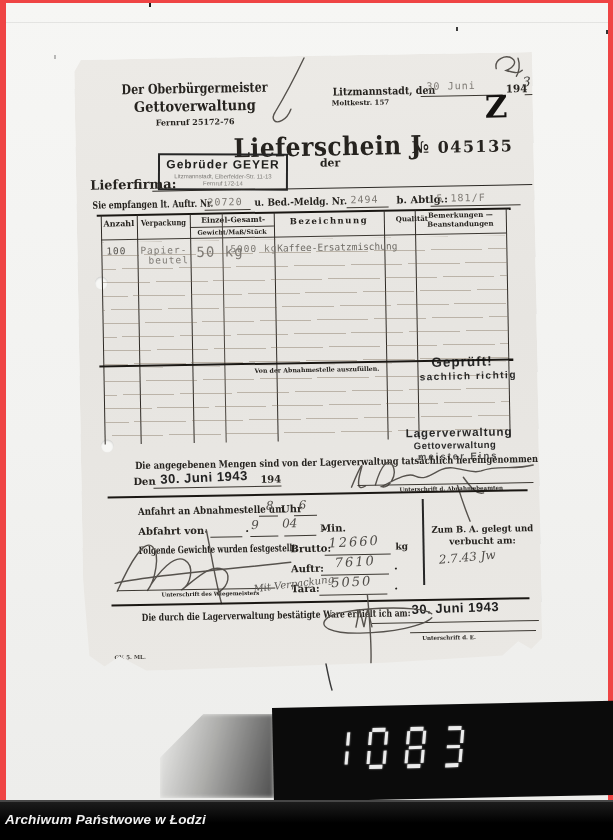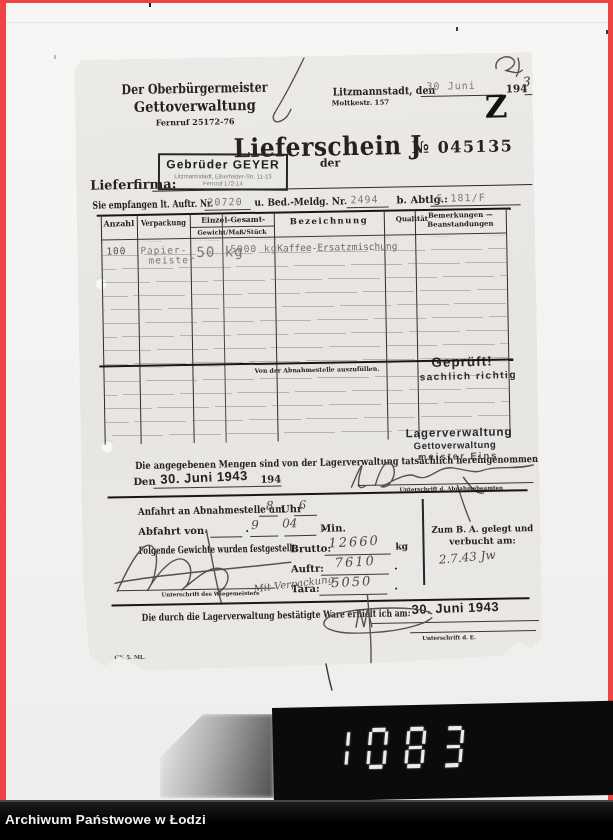--- a/index.html
+++ b/index.html
@@ -45,21 +45,21 @@
   .sg-g{left:4px;top:19.6px;width:13px;height:3.6px;}
   .sg-d{left:4px;top:38.2px;width:13px;height:3.6px;}
   .sg-f{left:.5px;top:5.4px;width:3.6px;height:13px;}
   .sg-b{left:16.9px;top:5.4px;width:3.6px;height:13px;}
   .sg-e{left:.5px;top:24.4px;width:3.6px;height:13px;}
   .sg-c{left:16.9px;top:24.4px;width:3.6px;height:13px;}
   .shadow-wedge{position:absolute;left:160px;top:714px;width:114px;height:84px;
       background:linear-gradient(105deg,rgba(238,238,236,.95) 0%,rgba(165,165,163,.9) 45%,rgba(70,70,70,.95) 100%);
       clip-path:polygon(38% 0,100% 0,100% 100%,0 100%,0 52%);filter:blur(2px);}
   .bottom-strip{position:absolute;left:0;top:800px;width:613px;height:40px;background:linear-gradient(#1c1c1c,#000 55%);
-      border-top:2px solid #464646;box-sizing:border-box;}
+      border-top:2px solid #464646;box-sizing:border-box;font-style:italic;}
   .watermark{position:absolute;left:5px;top:10px;font-family:"Liberation Sans","DejaVu Sans",sans-serif;
       font-weight:bold;font-size:13.5px;color:#f1f1f1;letter-spacing:.2px;}
 </style>
 </head>
 <body>
 
 <div class="stage">
 
   <div class="backing">
     <div class="backing-line"></div>
@@ -132,21 +132,21 @@
       <span class="el frak" style="left:89px;top:2px;width:52px;text-align:center;font-size:7.5px;">Einzel-</span>
       <span class="el frak" style="left:121px;top:2px;width:52px;text-align:center;font-size:7.5px;">Gesamt-</span>
       <span class="el frak" style="left:89px;top:14.5px;width:84px;text-align:center;font-size:6.3px;">Gewicht/Maß/Stück</span>
       <span class="el frak" style="left:173px;top:4px;width:110px;text-align:center;font-size:8.5px;letter-spacing:1.5px;">Bezeichnung</span>
       <span class="el frak" style="left:283px;top:4px;width:31px;text-align:right;font-size:7px;margin-left:12px;">Qualität</span>
       <span class="el frak" style="left:314px;top:1px;width:91px;text-align:center;font-size:7px;">Bemerkungen —</span>
       <span class="el frak" style="left:314px;top:9.5px;width:91px;text-align:center;font-size:7px;">Beanstandungen</span>
 
       <span class="el mono" style="left:5px;top:30px;font-size:9.5px;color:#56534e;">100</span>
       <span class="el mono" style="left:39px;top:30px;font-size:9.5px;">Papier-</span>
-      <span class="el mono" style="left:47px;top:40px;font-size:9.5px;">meister</span>
+      <span class="el mono" style="left:47px;top:40px;font-size:9.5px;">beutel</span>
       <span class="el mono" style="left:95px;top:30px;font-size:14px;">50 kg</span>
       <span class="el mono" style="left:129px;top:30px;font-size:9.5px;">5000 kg</span>
       <span class="el mono" style="left:176px;top:30px;font-size:9.5px;color:#6e6b65;letter-spacing:0;">Kaffee-Ersatzmischung</span>
 
       <span class="el frak" style="left:146px;top:153.5px;width:135px;text-align:center;font-size:6.2px;">Von der Abnahmestelle auszufüllen.</span>
     </div>
     <div class="thick" style="left:20px;top:306px;width:414px;"></div>
 
     <span class="el stamp" style="left:352px;top:301px;font-size:13.5px;letter-spacing:1px;transform:rotate(-.5deg);">Geprüft!</span>
     <span class="el stamp" style="left:340px;top:317px;font-size:10px;letter-spacing:1.5px;transform:rotate(-.5deg);">sachlich richtig</span>

